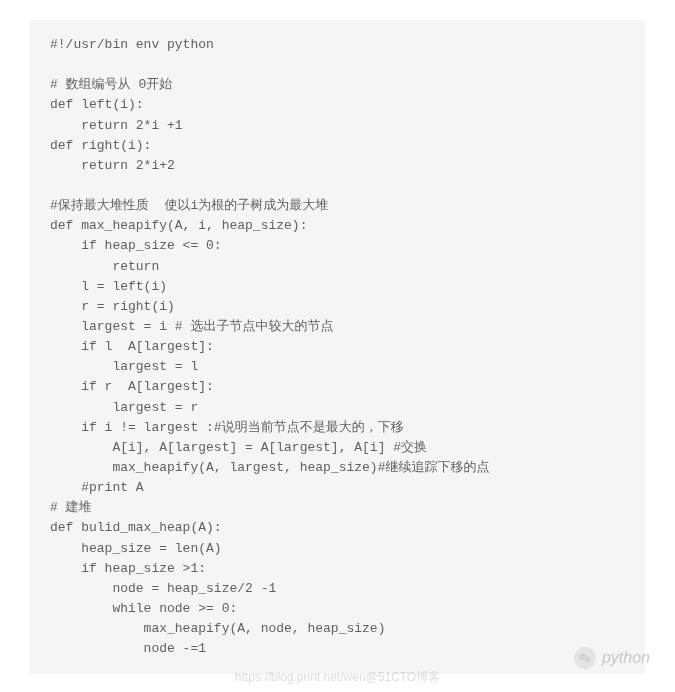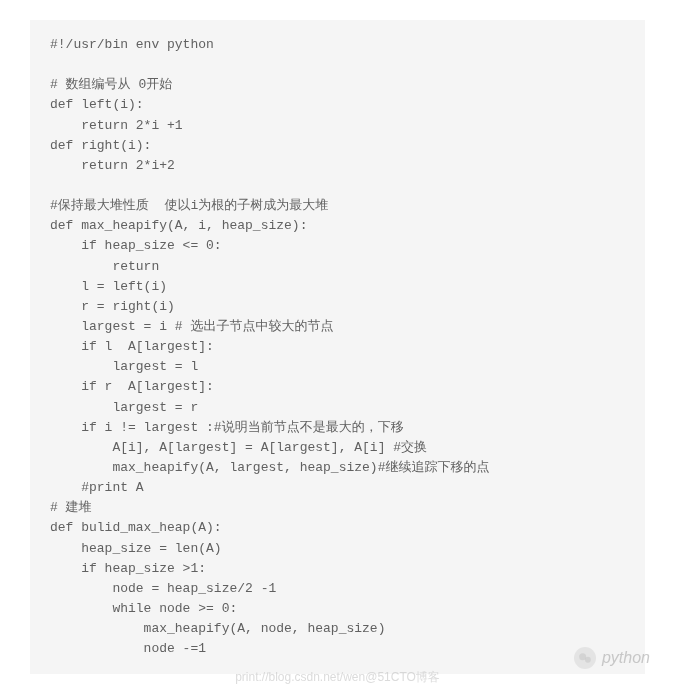--- a/index.html
+++ b/index.html
@@ -105,13 +105,13 @@
 <div class="watermark-right">
   <span class="watermark-icon">
     <svg width="14" height="14" viewBox="0 0 24 24" fill="rgba(120,120,120,0.5)">
       <circle cx="8" cy="10" r="6"></circle>
       <circle cx="17" cy="15" r="5"></circle>
     </svg>
   </span>
   <span>python</span>
 </div>
 
-<div class="watermark-center">print://blog.csdn.net/wen@51CTO博客</div>
+<div class="watermark-center">https://blog.print.net/wen@51CTO博客</div>
 
 </body></html>

